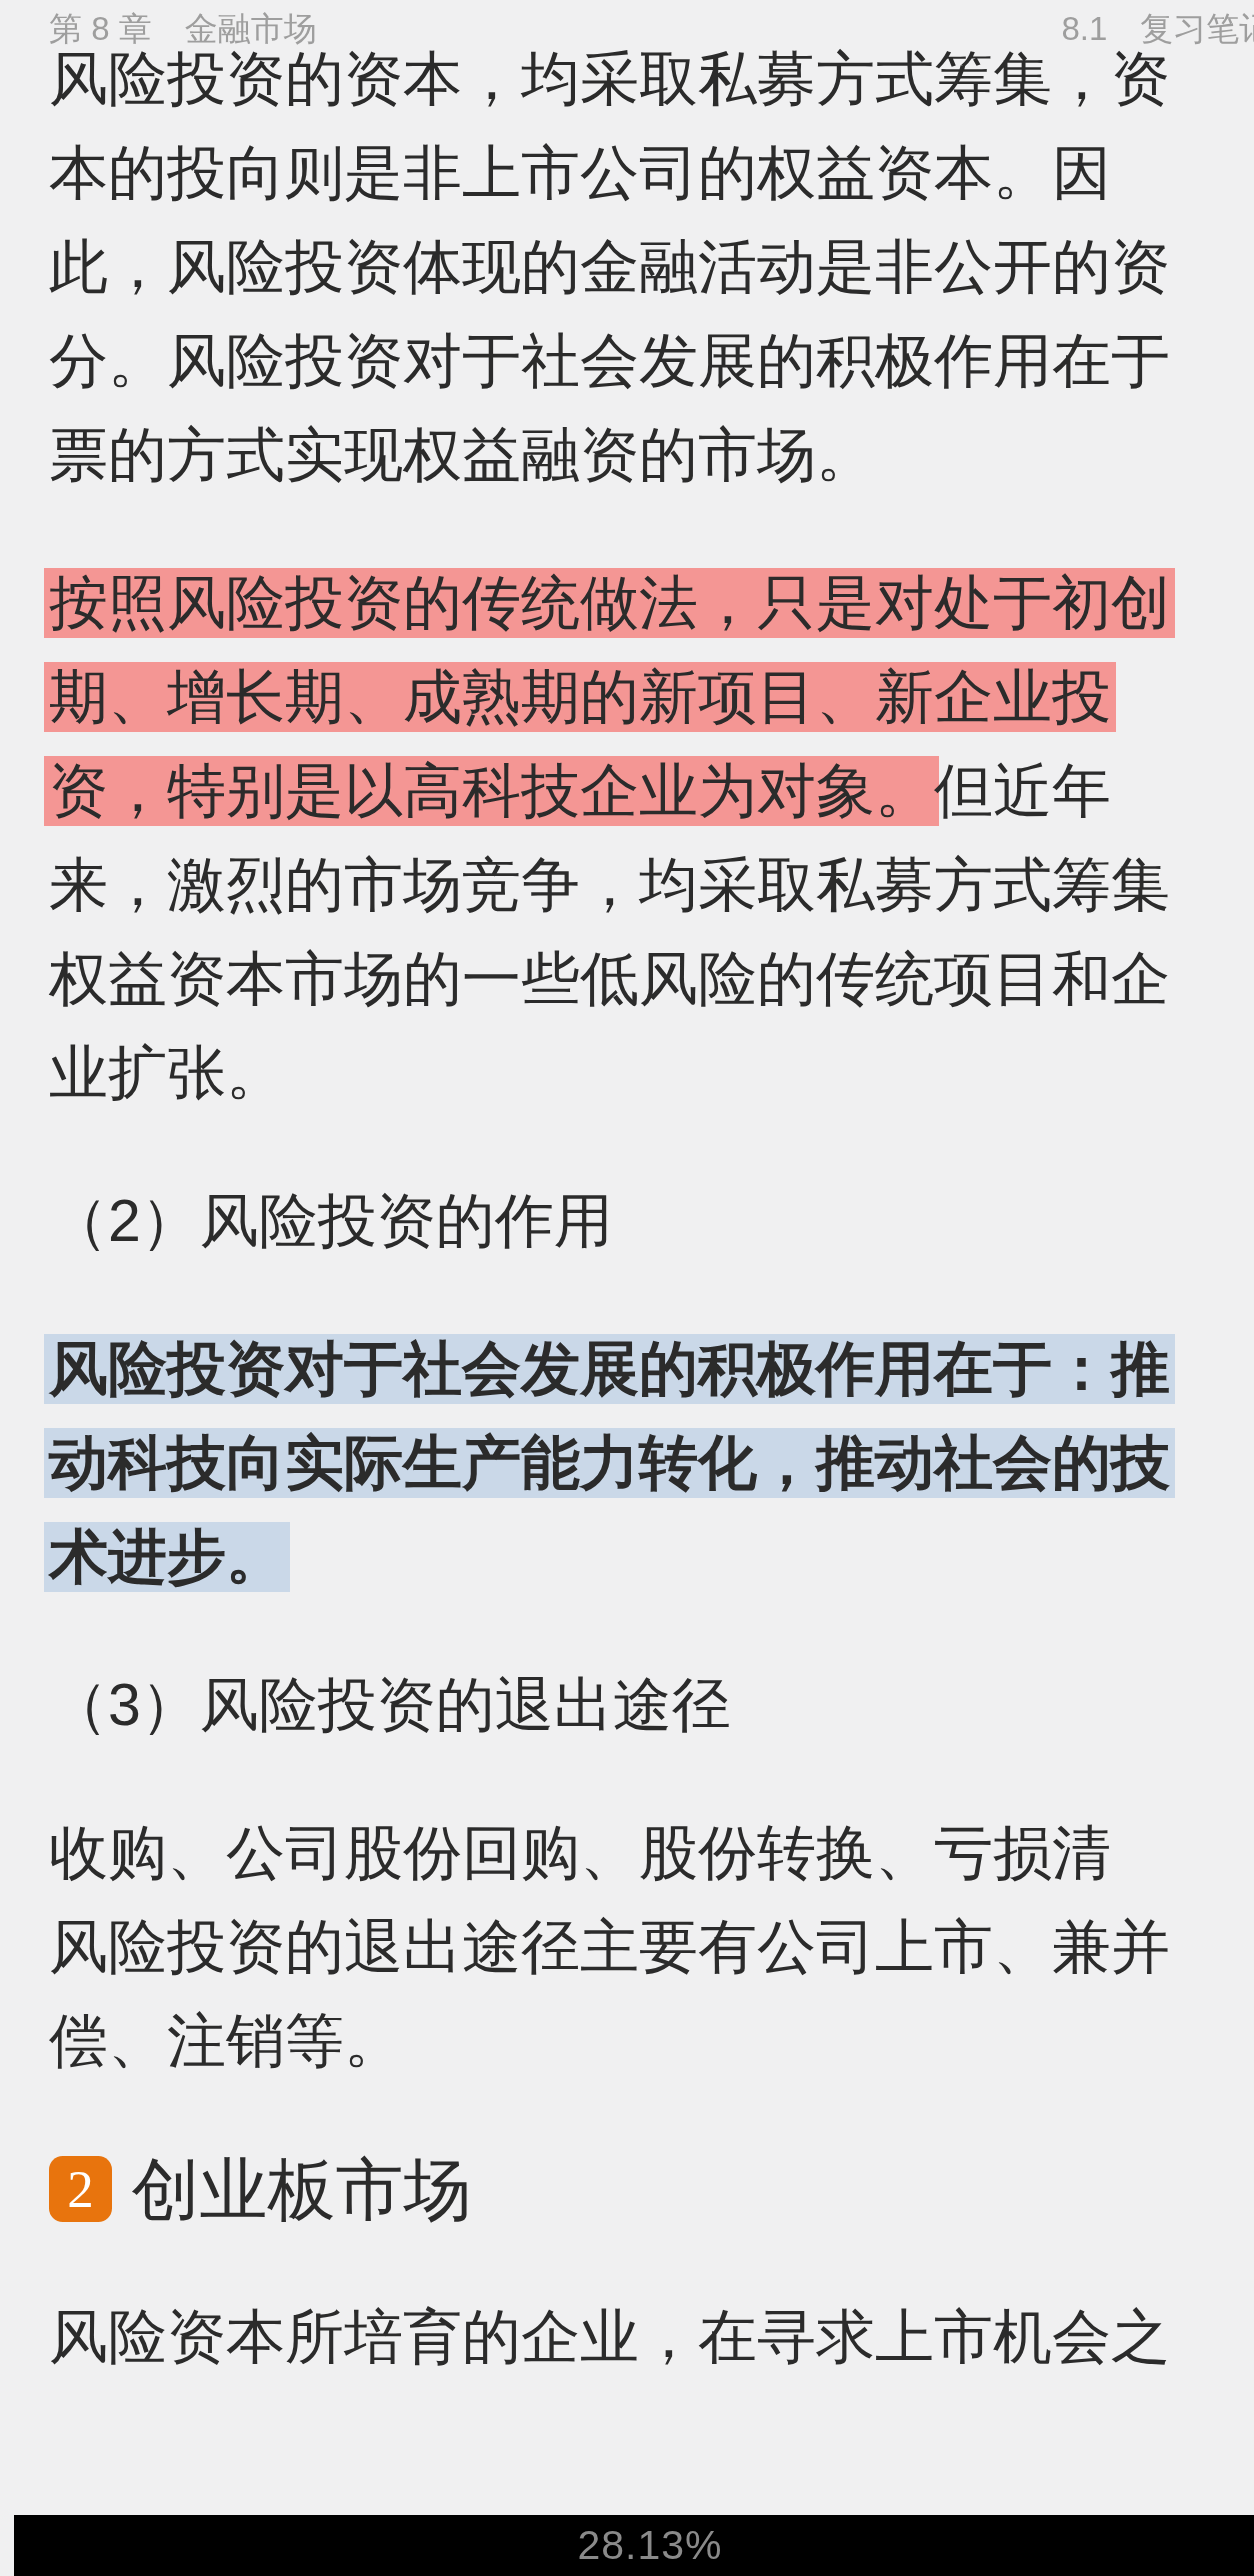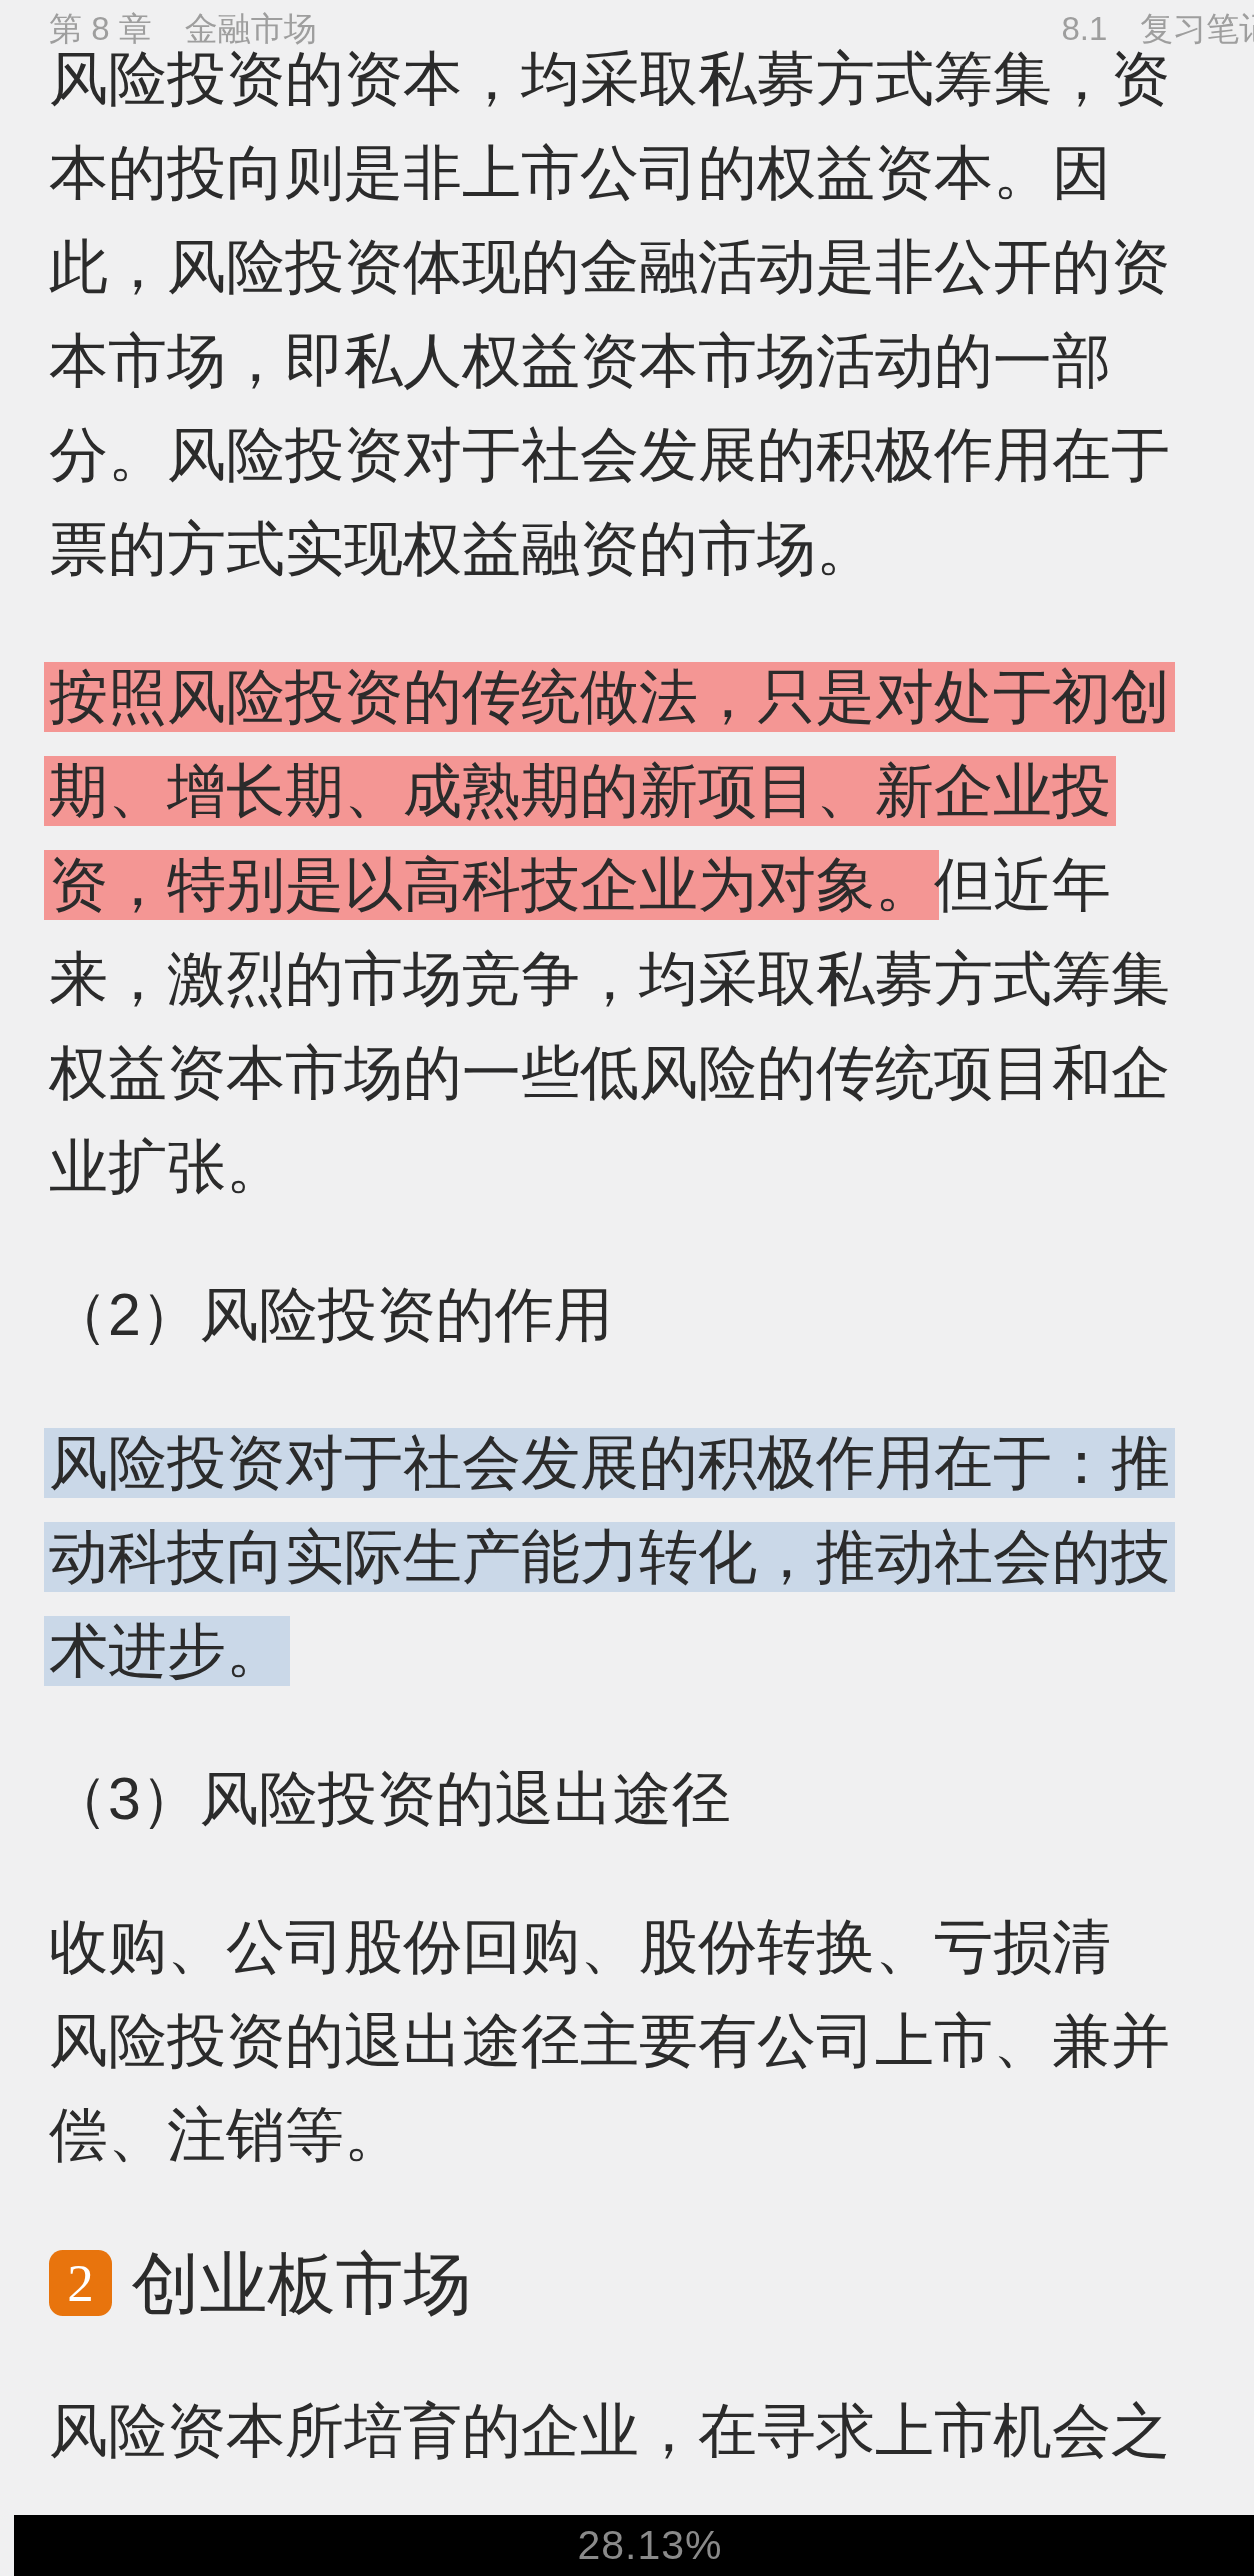--- a/index.html
+++ b/index.html
@@ -23,21 +23,21 @@
   
   .content {
     position:absolute; top:32px; left:49px; right:49px;
     font-size:59px; line-height:94px;
     color:#2B2B2B;
   }
   .para { margin:0 0 54px 0; }
   .line { height:94px; white-space:nowrap; }
   .hl { padding:2px 4.9px; margin:16px -4.9px; }
   .hl-pink { background:var(--pink,#F49694); }
-  .hl-blue { background:var(--blue,#CAD8E8); }
+  .hl-blue { background:var(--blue,#CAD8E8);font-weight:bold; }
   
   .section-heading {
     margin:45px 0 54px 0;
     height:94px;
     display:flex; align-items:center;
   }
   .badge {
     flex:0 0 auto;
     width:63px; height:66px;
     border-radius:13.7px;
@@ -65,21 +65,20 @@
   <div class="header">
     <span>第 8 章　金融市场</span>
     <span>8.1　复习笔记</span>
   </div>
 
   <div class="content">
       <div class="para">
         <div class="line"><span>风险投资的资本，均采取私募方式筹集，资</span></div>
         <div class="line"><span>本的投向则是非上市公司的权益资本。因</span></div>
         <div class="line"><span>此，风险投资体现的金融活动是非公开的资</span></div>
-        <div class="line"><span>本市场，即私人权益资本市场活动的一部</span></div>
         <div class="line"><span>分。风险投资对于社会发展的积极作用在于</span></div>
         <div class="line"><span>票的方式实现权益融资的市场。</span></div>
       </div>
       <div class="para">
         <div class="line"><span class="hl hl-pink">按照风险投资的传统做法，只是对处于初创</span></div>
         <div class="line"><span class="hl hl-pink">期、增长期、成熟期的新项目、新企业投</span></div>
         <div class="line"><span class="hl hl-pink">资，特别是以高科技企业为对象。</span><span>但近年</span></div>
         <div class="line"><span>来，激烈的市场竞争，均采取私募方式筹集</span></div>
         <div class="line"><span>权益资本市场的一些低风险的传统项目和企</span></div>
         <div class="line"><span>业扩张。</span></div>

